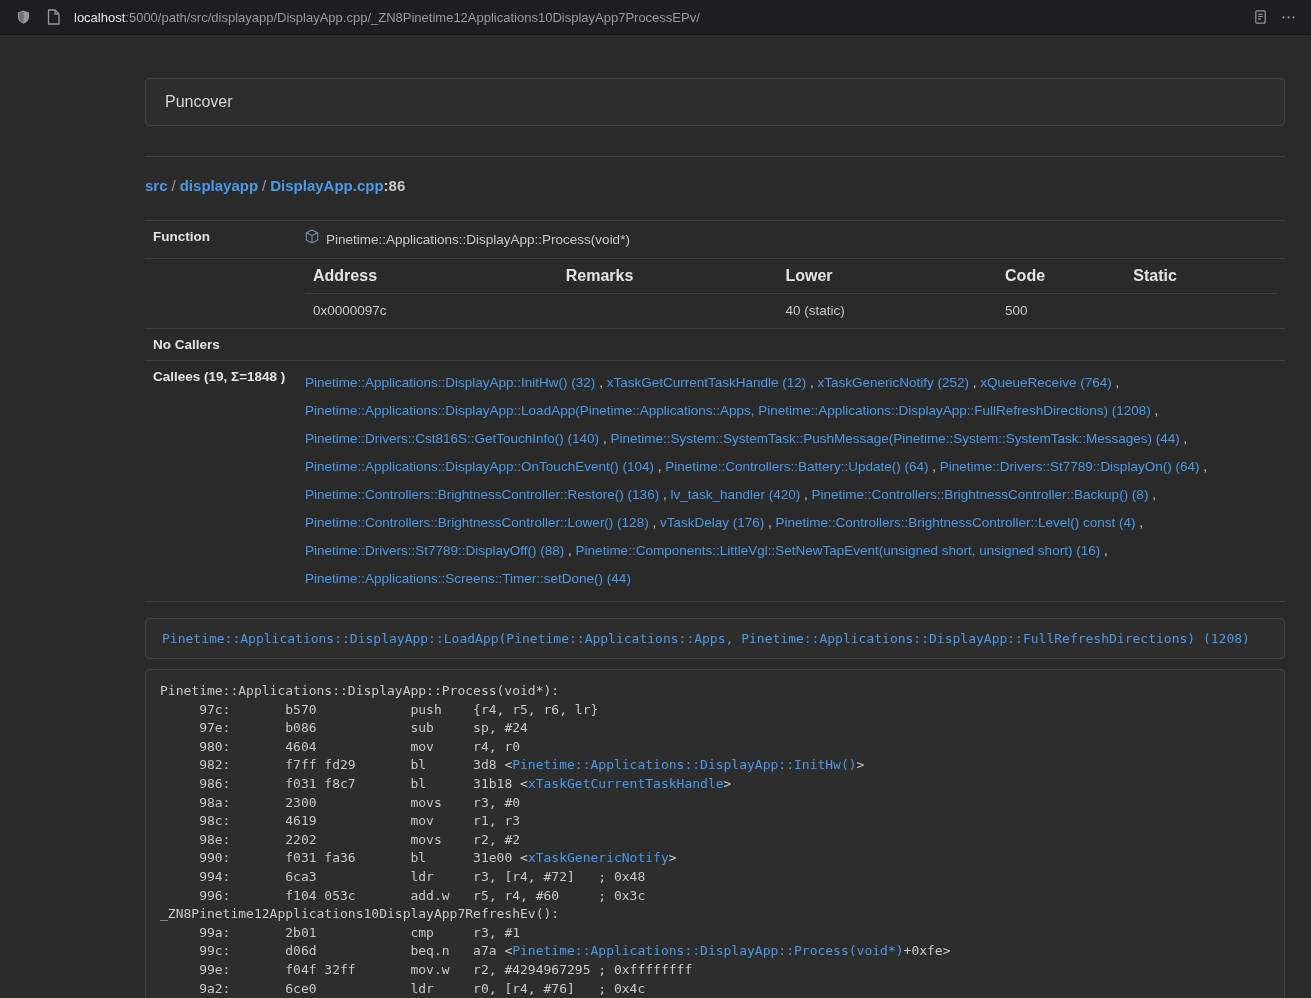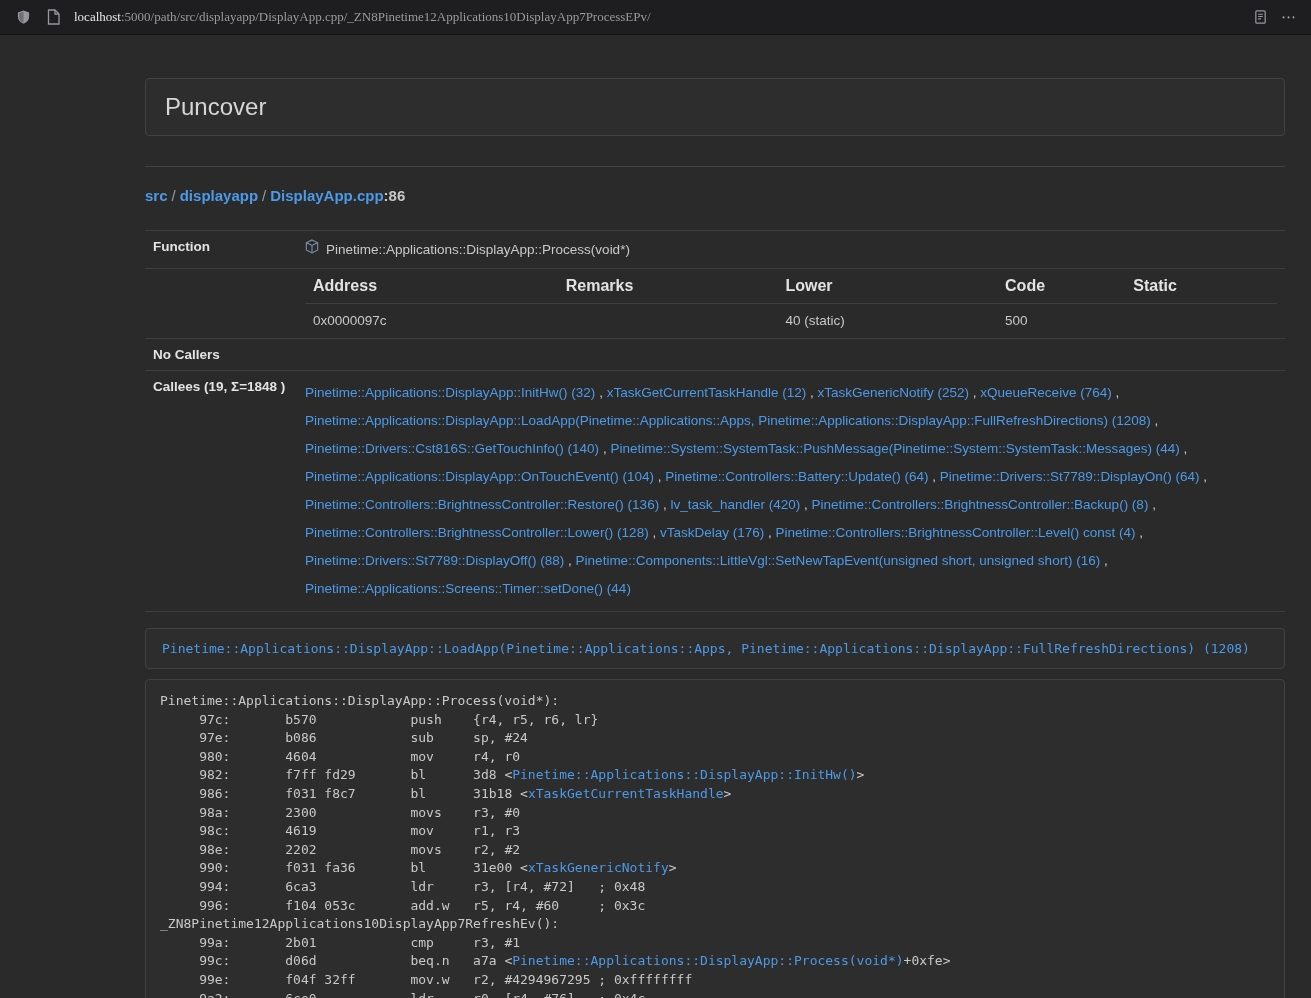--- a/index.html
+++ b/index.html
@@ -6,33 +6,33 @@
   html, body {
     width:1311px; height:998px; overflow:hidden;
     background:#2a2a2a;
     font-family:"Liberation Sans", sans-serif;
   }
   a { color:#4c9ae8; text-decoration:none; }
 
   
   .topbar {
     height:35px; background:#1e1e20; border-bottom:1px solid #141414;
-    display:flex; align-items:center; padding:0 14px; gap:12px;font-family:Liberation Serif, serif;
+    display:flex; align-items:center; padding:0 14px; gap:12px;
   }
   .tb-icon { display:inline-flex; align-items:center; justify-content:center; width:18px; height:18px; flex:0 0 auto; }
   .url { flex:1; font-size:13px; color:#9b9b9b; white-space:nowrap; overflow:hidden; }
   .url .host { color:#e9e9e9; }
   .dots { color:#b5b5b5; font-size:15px; letter-spacing:1px; width:auto; }
 
   
   .container { margin-left:145px; width:1140px; }
   .panel {
     border:1px solid #424242; border-radius:4px; background:#2d2d2d;
   }
-  .title-panel { margin-top:43px; padding:14px 19px; font-size:24px; color:#d6d6d6; }
+  .title-panel { margin-top:43px; padding:14px 19px; font-size:16px; color:#d6d6d6; }
   hr.divider { border:none; border-top:1px solid #424242; margin:30px 0 20px 0; }
 
   .breadcrumb { font-size:15px; font-weight:bold; color:#c9c9c9; margin-bottom:26px; }
   .breadcrumb .sep { color:#9a9a9a; font-weight:normal; padding:0 4px; }
   .breadcrumb .suffix { color:#c9c9c9; }
 
   table.main { width:100%; border-collapse:collapse; color:#c9c9c9; font-size:13.5px; border-bottom:1px solid #3e3e3e; }
   table.main > tbody > tr > th {
     width:152px; text-align:left; vertical-align:top; padding:8px;
     color:#e3e3e3; font-size:13.5px; white-space:nowrap; border-top:1px solid #3e3e3e;

